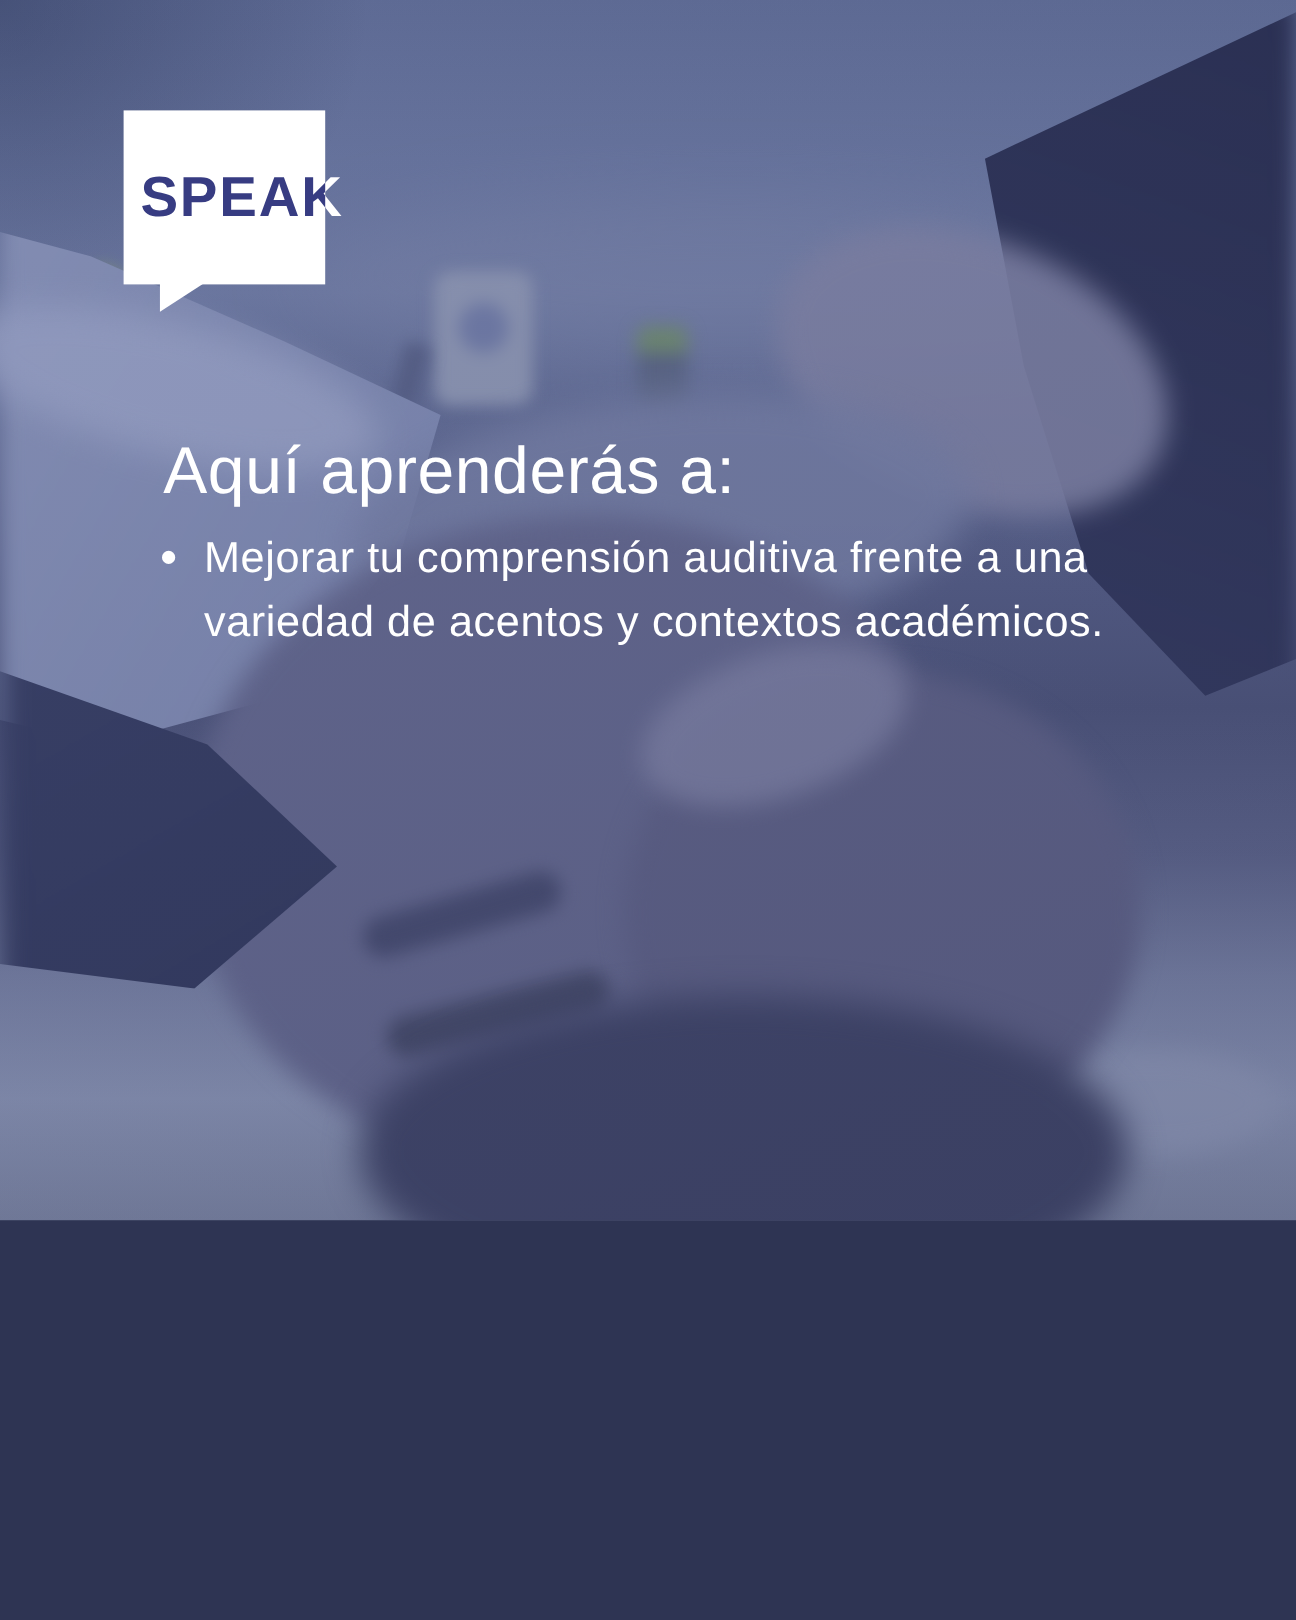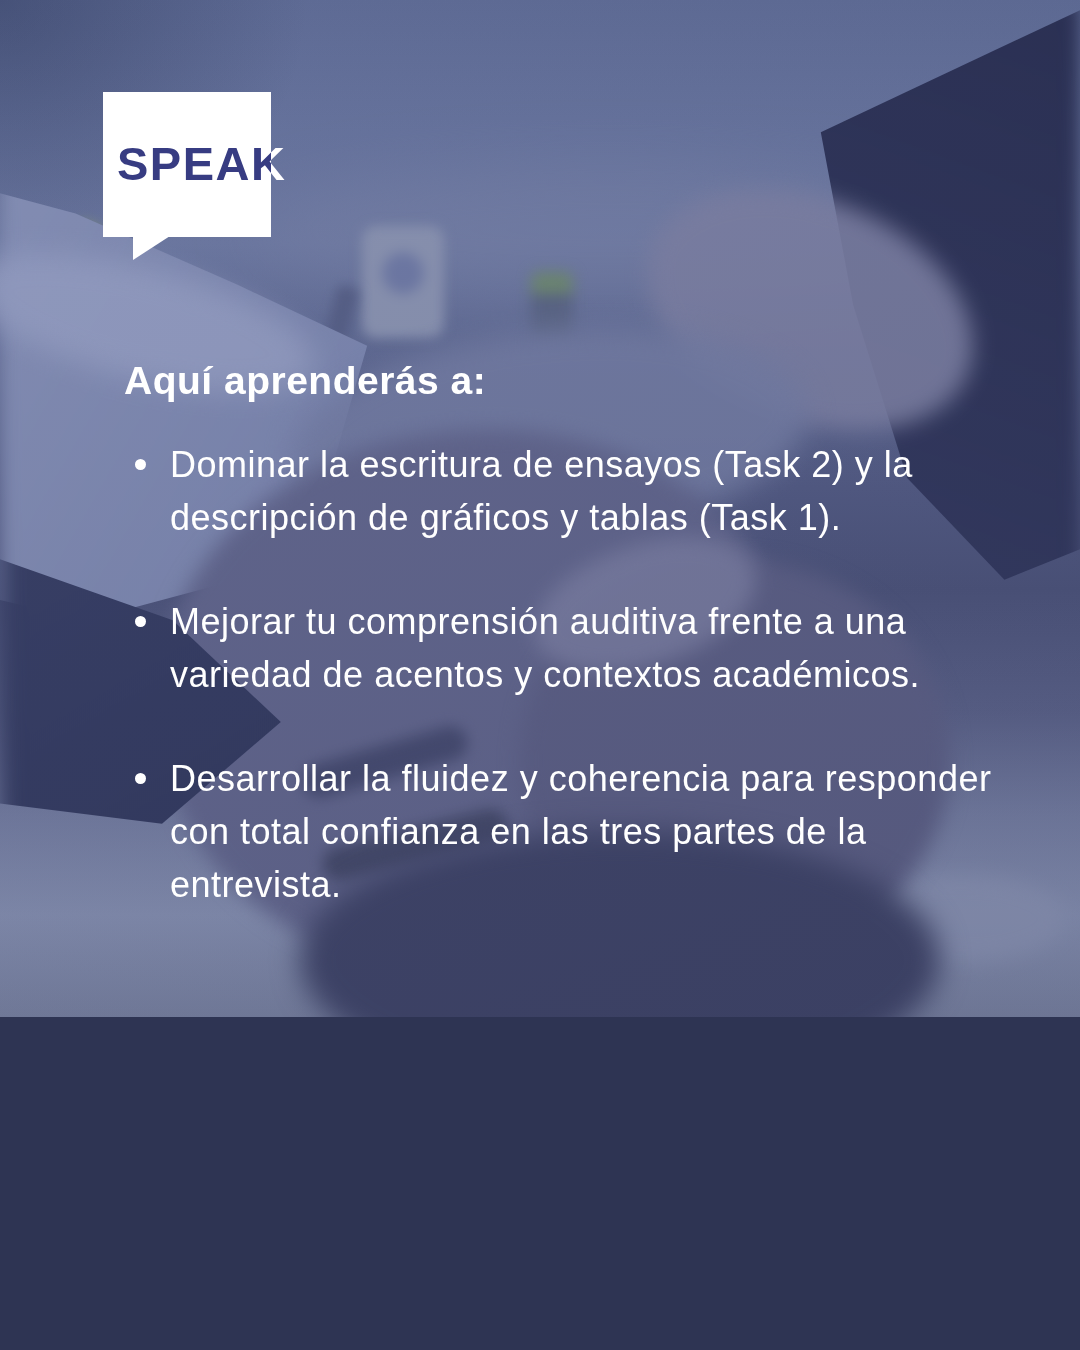--- a/index.html
+++ b/index.html
@@ -82,21 +82,21 @@
   
   .logo{left:103px;top:92px;z-index:10;}
   .logo-box{position:absolute;left:0;top:0;width:168px;height:145px;background:#ffffff;}
   .logo-tail{position:absolute;left:30px;top:144px;width:37px;height:24px;background:#ffffff;
     clip-path:polygon(0 0,100% 0,0 100%);}
   .logo-text-wrap{position:absolute;left:14px;top:46px;width:260px;height:52px;}
   .logo-text{position:absolute;left:0;top:0;font-size:47px;line-height:52px;font-weight:700;
     letter-spacing:1.5px;white-space:nowrap;}
   .logo-text.navy{color:#373c82;}
   .logo-text.white{color:#ffffff;clip-path:polygon(154px -20px,420px -20px,420px 90px,154px 90px);}
-  .heading{left:124px;top:324px;z-index:10;color:#ffffff;font-size:39px;font-weight:700;
+  .heading{left:136px;top:324px;z-index:10;color:#ffffff;font-size:55px;font-weight:400;
     letter-spacing:.5px;line-height:62px;}
   .bullet-list{left:135px;top:438px;z-index:10;width:890px;list-style:none;margin:0;padding:0;}
   .bullet-list li{position:relative;padding-left:35px;margin-bottom:51px;max-width:875px;}
   .bullet-dot{position:absolute;left:0;top:21px;width:11px;height:11px;border-radius:50%;background:#ffffff;}
   .bullet-text{display:block;max-width:840px;color:#ffffff;font-size:36px;line-height:53px;
     font-weight:400;letter-spacing:.5px;}
 </style>
 </head>
 <body>
 
@@ -157,25 +157,17 @@
       <span class="logo-text navy">SPEAK</span>
       <span class="logo-text white">SPEAK</span>
     </div>
   </div>
 
   <h1 class="abs heading">Aquí aprenderás a:</h1>
 
   <ul class="abs bullet-list">
     <li>
       <span class="bullet-dot"></span>
-      <span class="bullet-text">Dominar la escritura de ensayos (Task 2) y la descripción de gráficos y tablas (Task 1).</span>
-    </li>
-    <li>
-      <span class="bullet-dot"></span>
       <span class="bullet-text">Mejorar tu comprensión auditiva frente a una variedad de acentos y contextos académicos.</span>
-    </li>
-    <li>
-      <span class="bullet-dot"></span>
-      <span class="bullet-text">Desarrollar la fluidez y coherencia para responder con total confianza en las tres partes de la entrevista.</span>
     </li>
   </ul>
 
 </div>
 
 </body></html>

